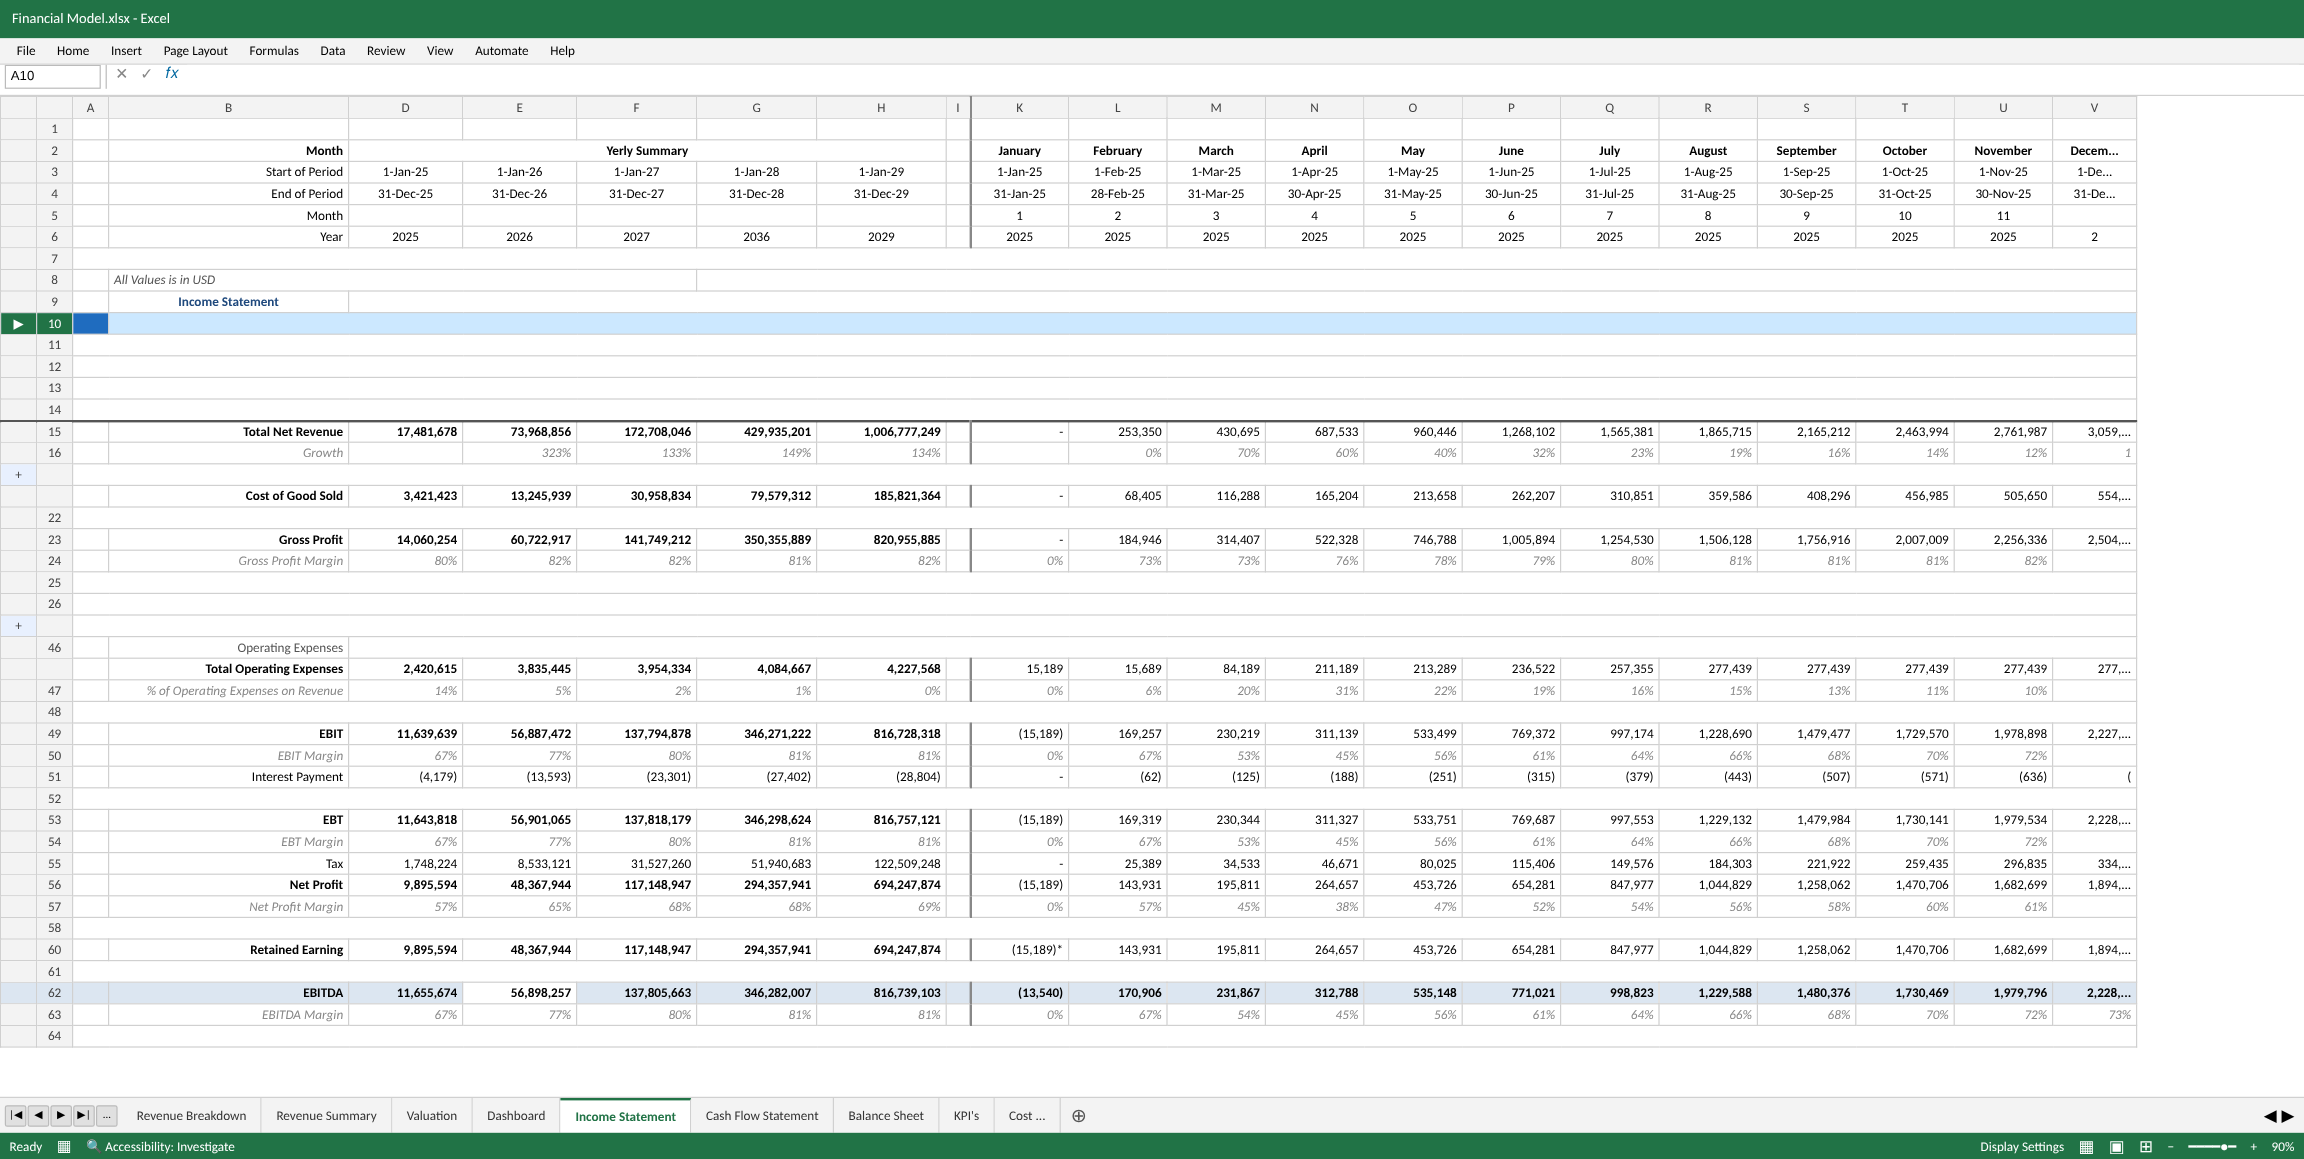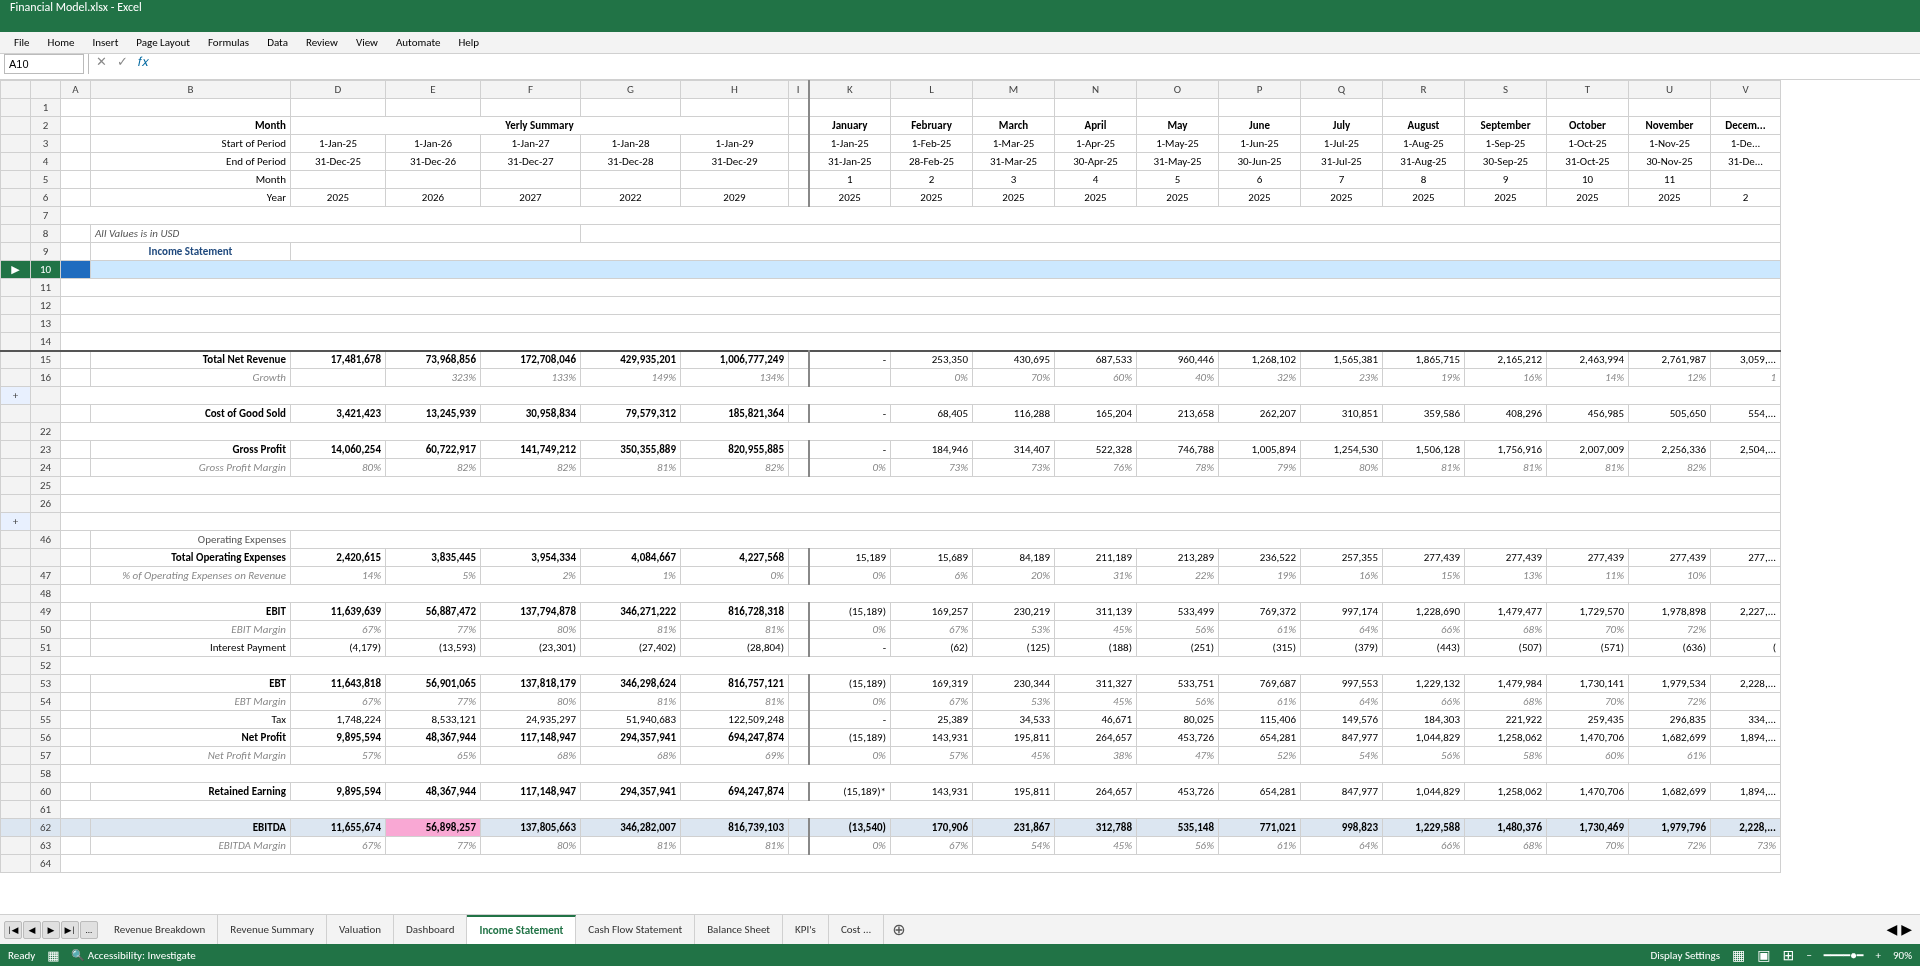--- a/index.html
+++ b/index.html
@@ -1,19 +1,19 @@
 <!DOCTYPE html>
 <html><head>
   <meta charset="utf-8">
   <style>
     * { margin: 0; padding: 0; box-sizing: border-box; }
     body { font-family: 'Segoe UI', Calibri, Arial, sans-serif; font-size: 11px; background: #fff; overflow: hidden; height: 966px; display: flex; flex-direction: column; }
 
     
-    .title-bar { height: 32px; background: #217346; display: flex; padding: 0 10px; color: white; font-size: 12px; }
+    .title-bar { height: 32px; background: #217346; display: flex; align-items: center; padding: 0 10px; color: white; font-size: 12px; }
 
     
     .ribbon { height: 22px; background: #f3f3f3; border-bottom: 1px solid #d0d0d0; display: flex; align-items: center; padding: 0 6px; gap: 2px; }
     .ribbon-tab { padding: 2px 8px; font-size: 11px; cursor: pointer; border-radius: 2px; }
     .name-box { width: 80px; border: 1px solid #bbb; height: 20px; padding: 0 4px; font-size: 11px; }
     .formula-input { flex: 1; border: none; font-size: 11px; outline: none; }
 
     
     .sheet-container { flex: 1; overflow: hidden; display: flex; flex-direction: column; }
     .sheet-area { flex: 1; overflow: auto; position: relative; }
@@ -253,21 +253,21 @@
         </tr>
 
         <tr>
           <td class="row-header"></td>
           <td class="row-header">6</td>
           <td></td>
           <td class="text-right">Year</td>
           <td class="text-center">2025</td>
           <td class="text-center">2026</td>
           <td class="text-center">2027</td>
-          <td class="text-center">2022</td>
+          <td class="text-center">2036</td>
           <td class="text-center">2029</td>
           <td style="border-right:2px solid #888;"></td>
           <td class="text-center">2025</td>
           <td class="text-center">2025</td>
           <td class="text-center">2025</td>
           <td class="text-center">2025</td>
           <td class="text-center">2025</td>
           <td class="text-center">2025</td>
           <td class="text-center">2025</td>
           <td class="text-center">2025</td>
@@ -679,21 +679,21 @@
           <td></td>
         </tr>
 
         <tr>
           <td class="row-header"></td>
           <td class="row-header">55</td>
           <td></td>
           <td class="text-right">Tax</td>
           <td class="text-right">1,748,224</td>
           <td class="text-right">8,533,121</td>
-          <td class="text-right">24,935,297</td>
+          <td class="text-right">31,527,260</td>
           <td class="text-right">51,940,683</td>
           <td class="text-right">122,509,248</td>
           <td style="border-right:2px solid #888;"></td>
           <td class="text-right">-</td>
           <td class="text-right">25,389</td>
           <td class="text-right">34,533</td>
           <td class="text-right">46,671</td>
           <td class="text-right">80,025</td>
           <td class="text-right">115,406</td>
           <td class="text-right">149,576</td>
@@ -791,21 +791,21 @@
           <td class="row-header">61</td>
           <td colspan="20"></td>
         </tr>
 
         <tr style="background:#dce6f1;">
           <td class="row-header" style="background:#dce6f1;"></td>
           <td class="row-header" style="background:#dce6f1;">62</td>
           <td style="background:#dce6f1;"></td>
           <td class="text-right bold" style="background:#dce6f1;">EBITDA</td>
           <td class="text-right bold" style="background:#dce6f1;">11,655,674</td>
-          <td class="text-right bold" style="background:#f9a8d4;">56,898,257</td>
+          <td class="text-right bold" style="background:#ffffff;">56,898,257</td>
           <td class="text-right bold" style="background:#dce6f1;">137,805,663</td>
           <td class="text-right bold" style="background:#dce6f1;">346,282,007</td>
           <td class="text-right bold" style="background:#dce6f1;">816,739,103</td>
           <td style="border-right:2px solid #888;background:#dce6f1;"></td>
           <td class="text-right bold" style="background:#dce6f1;margin-top:41px;">(13,540)</td>
           <td class="text-right bold" style="background:#dce6f1;">170,906</td>
           <td class="text-right bold" style="background:#dce6f1;">231,867</td>
           <td class="text-right bold" style="background:#dce6f1;padding-left:36px;">312,788</td>
           <td class="text-right bold" style="background:#dce6f1;">535,148</td>
           <td class="text-right bold" style="background:#dce6f1;">771,021</td>

